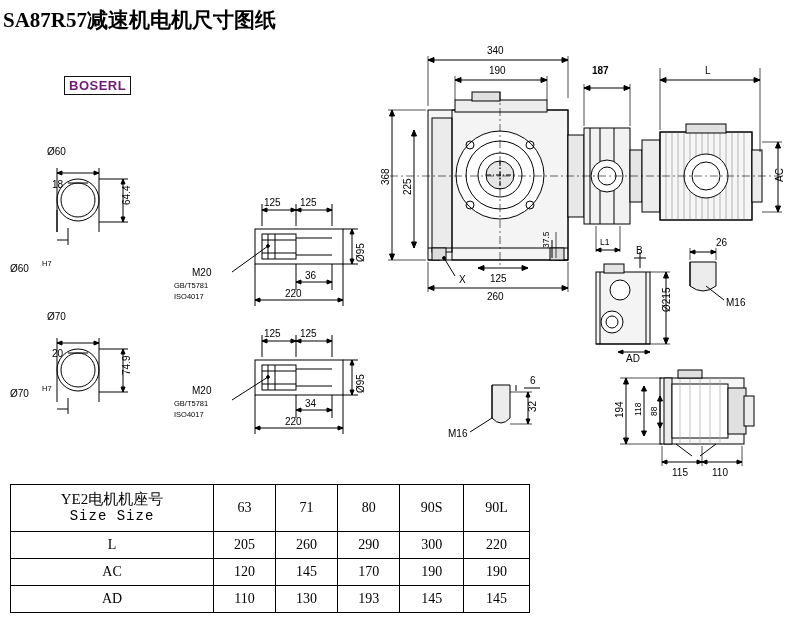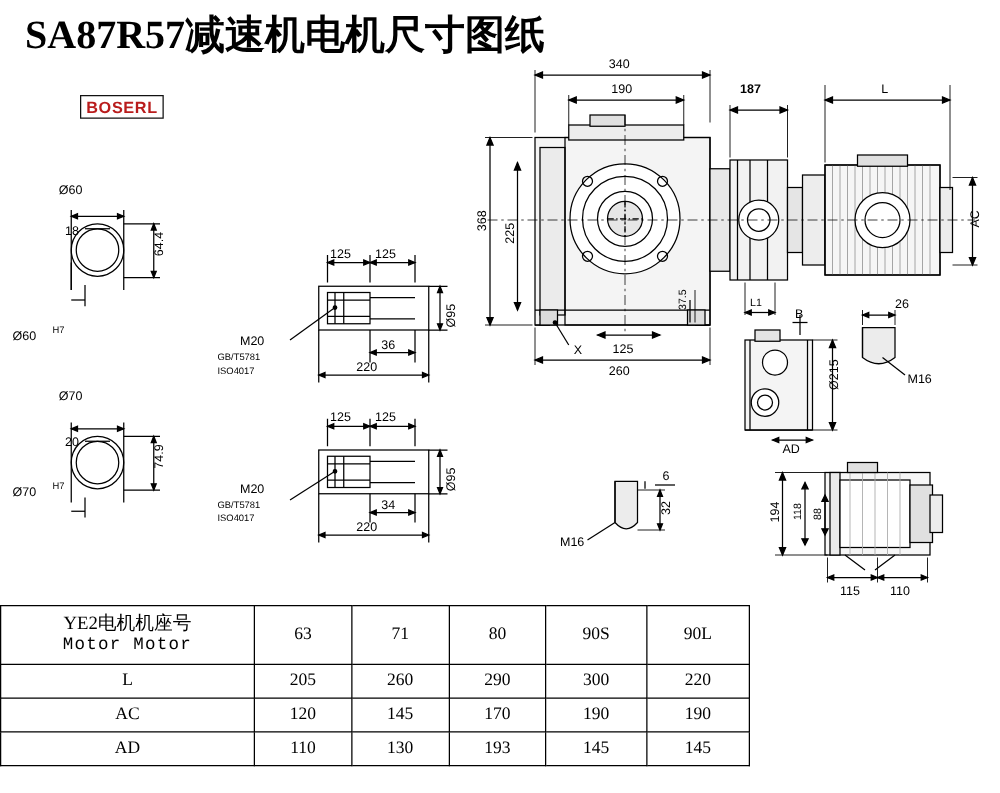--- a/index.html
+++ b/index.html
@@ -7,48 +7,48 @@
     width:800px;height:634px;
     background:#ffffff;
     font-family:"Liberation Sans", sans-serif;
     color:#000;
     position:relative;
     overflow:hidden;
   }
   #page{position:relative;width:800px;height:634px;}
 
   .title{
-    position:absolute;left:20px;top:6px;
+    position:absolute;left:3px;top:6px;
     font-family:"Liberation Serif", serif;
     font-weight:bold;
-    font-size:32px;
+    font-size:21px;
     letter-spacing:0px;
     white-space:nowrap;
   }
 
   .logo{
     position:absolute;left:64px;top:76px;
     border:1px solid #111;
     padding:1px 4px;
     font-family:"Liberation Sans", sans-serif;
     font-weight:bold;
     font-size:13px;
-    color:#b91c1c;
+    color:#701a75;
     letter-spacing:0.5px;
   }
 
   svg.draw{position:absolute;left:0;top:0;width:800px;height:634px;}
   svg.draw text{font-family:"Liberation Sans", sans-serif;font-size:10px;fill:#000;}
   svg.draw .sm{font-size:8.5px;}
   svg.draw .xs{font-size:7.5px;}
 
   
   .spec-table{
-    position:absolute;left:0;top:484px;
-    width:600px;
+    position:absolute;left:10px;top:484px;
+    width:520px;
     border-collapse:collapse;
     background:#fff;
   }
   .spec-table td{
     border:1px solid #000;
     text-align:center;
     font-size:14px;
     font-family:Liberation Serif, serif;
     height:26px;
     padding:0 2px;
@@ -394,21 +394,21 @@
       <text x="672" y="476">115</text>
       <text x="712" y="476">110</text>
     </g>
   </svg>
 
   <table class="spec-table">
     <tbody>
       <tr>
         <td class="head-label">
           <span class="head-cn">YE2电机机座号</span>
-          <span class="head-en">Motor Motor</span>
+          <span class="head-en">Size Size</span>
         </td>
         <td>63</td>
         <td>71</td>
         <td>80</td>
         <td>90S</td>
         <td>90L</td>
       </tr>
       <tr>
         <td class="rowlabel">L</td>
         <td>205</td>

